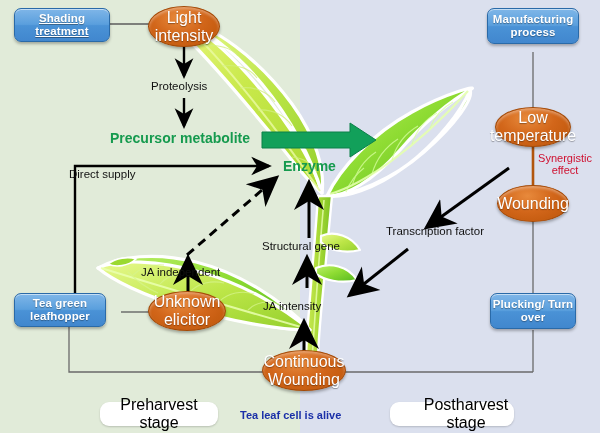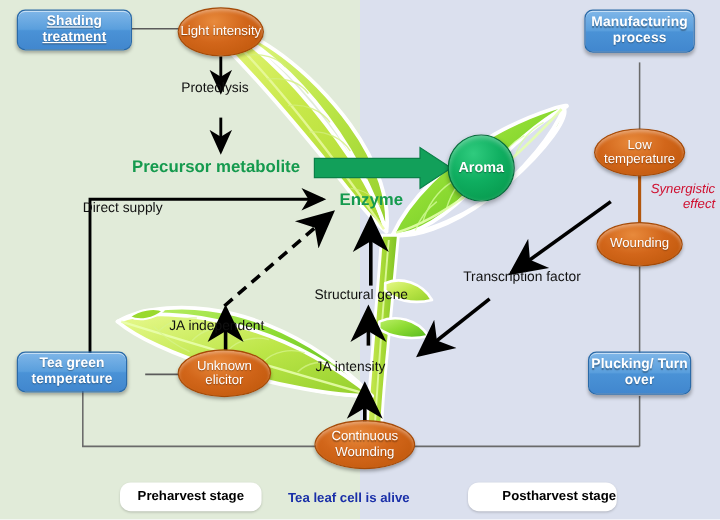--- a/index.html
+++ b/index.html
@@ -21,36 +21,36 @@
   .bluebox{
     border-radius:7px;border:1px solid #2a6aa8;
     background:linear-gradient(180deg,#7fb6e8 0%,#5a9fdd 48%,#4a92d6 52%,#4187ce 100%);
     box-shadow:0 2px 3px rgba(0,0,0,.28), inset 0 1px 0 rgba(255,255,255,.55);
     font-size:11.5px;text-shadow:0 1px 1px rgba(0,0,0,.35);letter-spacing:.1px;
   }
   .orange{
     border-radius:50%;border:1px solid #a34a08;
     background:radial-gradient(ellipse at 42% 28%, #e88a3c 0%, #d2661a 45%, #bb5408 100%);
     box-shadow:0 2px 3px rgba(0,0,0,.30), inset 0 2px 3px rgba(255,255,255,.35);
-    font-size:11px;font-weight:normal;text-shadow:0 1px 1px rgba(0,0,0,.35);
+    font-size:16px;font-weight:normal;text-shadow:0 1px 1px rgba(0,0,0,.35);
   }
   .greenball{
     border-radius:50%;border:1px solid #06693a;
     background:radial-gradient(circle at 38% 28%, #2fcb7e 0%, #0fae60 45%, #049247 100%);
     box-shadow:0 2px 4px rgba(0,0,0,.32), inset 0 2px 4px rgba(255,255,255,.35);
     font-size:12px;text-shadow:0 1px 1px rgba(0,0,0,.4);
   }
   .stagebox{
-    background:#fff;border-radius:9px;color:#000;font-weight:bold;font-size:11px;
+    background:#fff;border-radius:9px;color:#000;font-weight:normal;font-size:16px;
     box-shadow:0 1px 2px rgba(0,0,0,.18);
   }
 
   .lbl{position:absolute;z-index:4;color:#111;font-size:11.5px;white-space:nowrap;}
   .lbl.green{color:#159a4e;font-weight:bold;font-size:14px;}
-  .lbl.red{color:#cf1030;font-size:11px;text-align:right;line-height:1.1;white-space:normal;font-style:italic;}
+  .lbl.red{color:#cf1030;font-size:11px;text-align:center;line-height:1.1;white-space:normal;}
   .lbl.navy{color:#1a2fa8;font-weight:bold;font-size:11px;}
 </style>
 </head>
 <body>
 
 <div id="stage">
 
   <div class="bg-left"></div>
   <div class="bg-right"></div>
 
@@ -198,40 +198,37 @@
 
   <div class="node orange" style="left:495px;top:107px;width:76px;height:40px;">
     <span>Low temperature</span>
   </div>
 
   <div class="node orange" style="left:497px;top:185px;width:72px;height:37px;text-align:center;">
     <span>Wounding</span>
   </div>
 
   <div class="node bluebox" style="left:14px;top:293px;width:92px;height:34px;">
-    <span>Tea green temperature</span>
+    <span>Tea green leafhopper</span>
   </div>
 
   <div class="node orange" style="left:148px;top:291px;width:78px;height:40px;">
     <span>Unknown elicitor</span>
   </div>
 
   <div class="node orange" style="left:262px;top:350px;width:84px;height:41px;">
     <span>Continuous Wounding</span>
   </div>
 
   <div class="node bluebox" style="left:490px;top:293px;width:86px;height:36px;">
     <span>Plucking/ Turn over</span>
   </div>
 
-  <div class="node greenball" style="left:373px;top:112px;width:56px;height:56px;">
-    <span>Aroma</span>
-  </div>
-
-  <div class="lbl" style="left:151px;top:68px;">Proteolysis</div>
+
+  <div class="lbl" style="left:151px;top:80px;">Proteolysis</div>
 
   <div class="lbl green" style="left:110px;top:130px;">Precursor metabolite</div>
 
   <div class="lbl green" style="left:272px;top:158px;padding-left:11px;">Enzyme</div>
 
   <div class="lbl" style="left:69px;top:168px;">Direct supply</div>
 
   <div class="lbl" style="left:141px;top:239px;margin-top:27px;">JA independent</div>
 
   <div class="lbl" style="left:263px;top:300px;">JA intensity</div>

